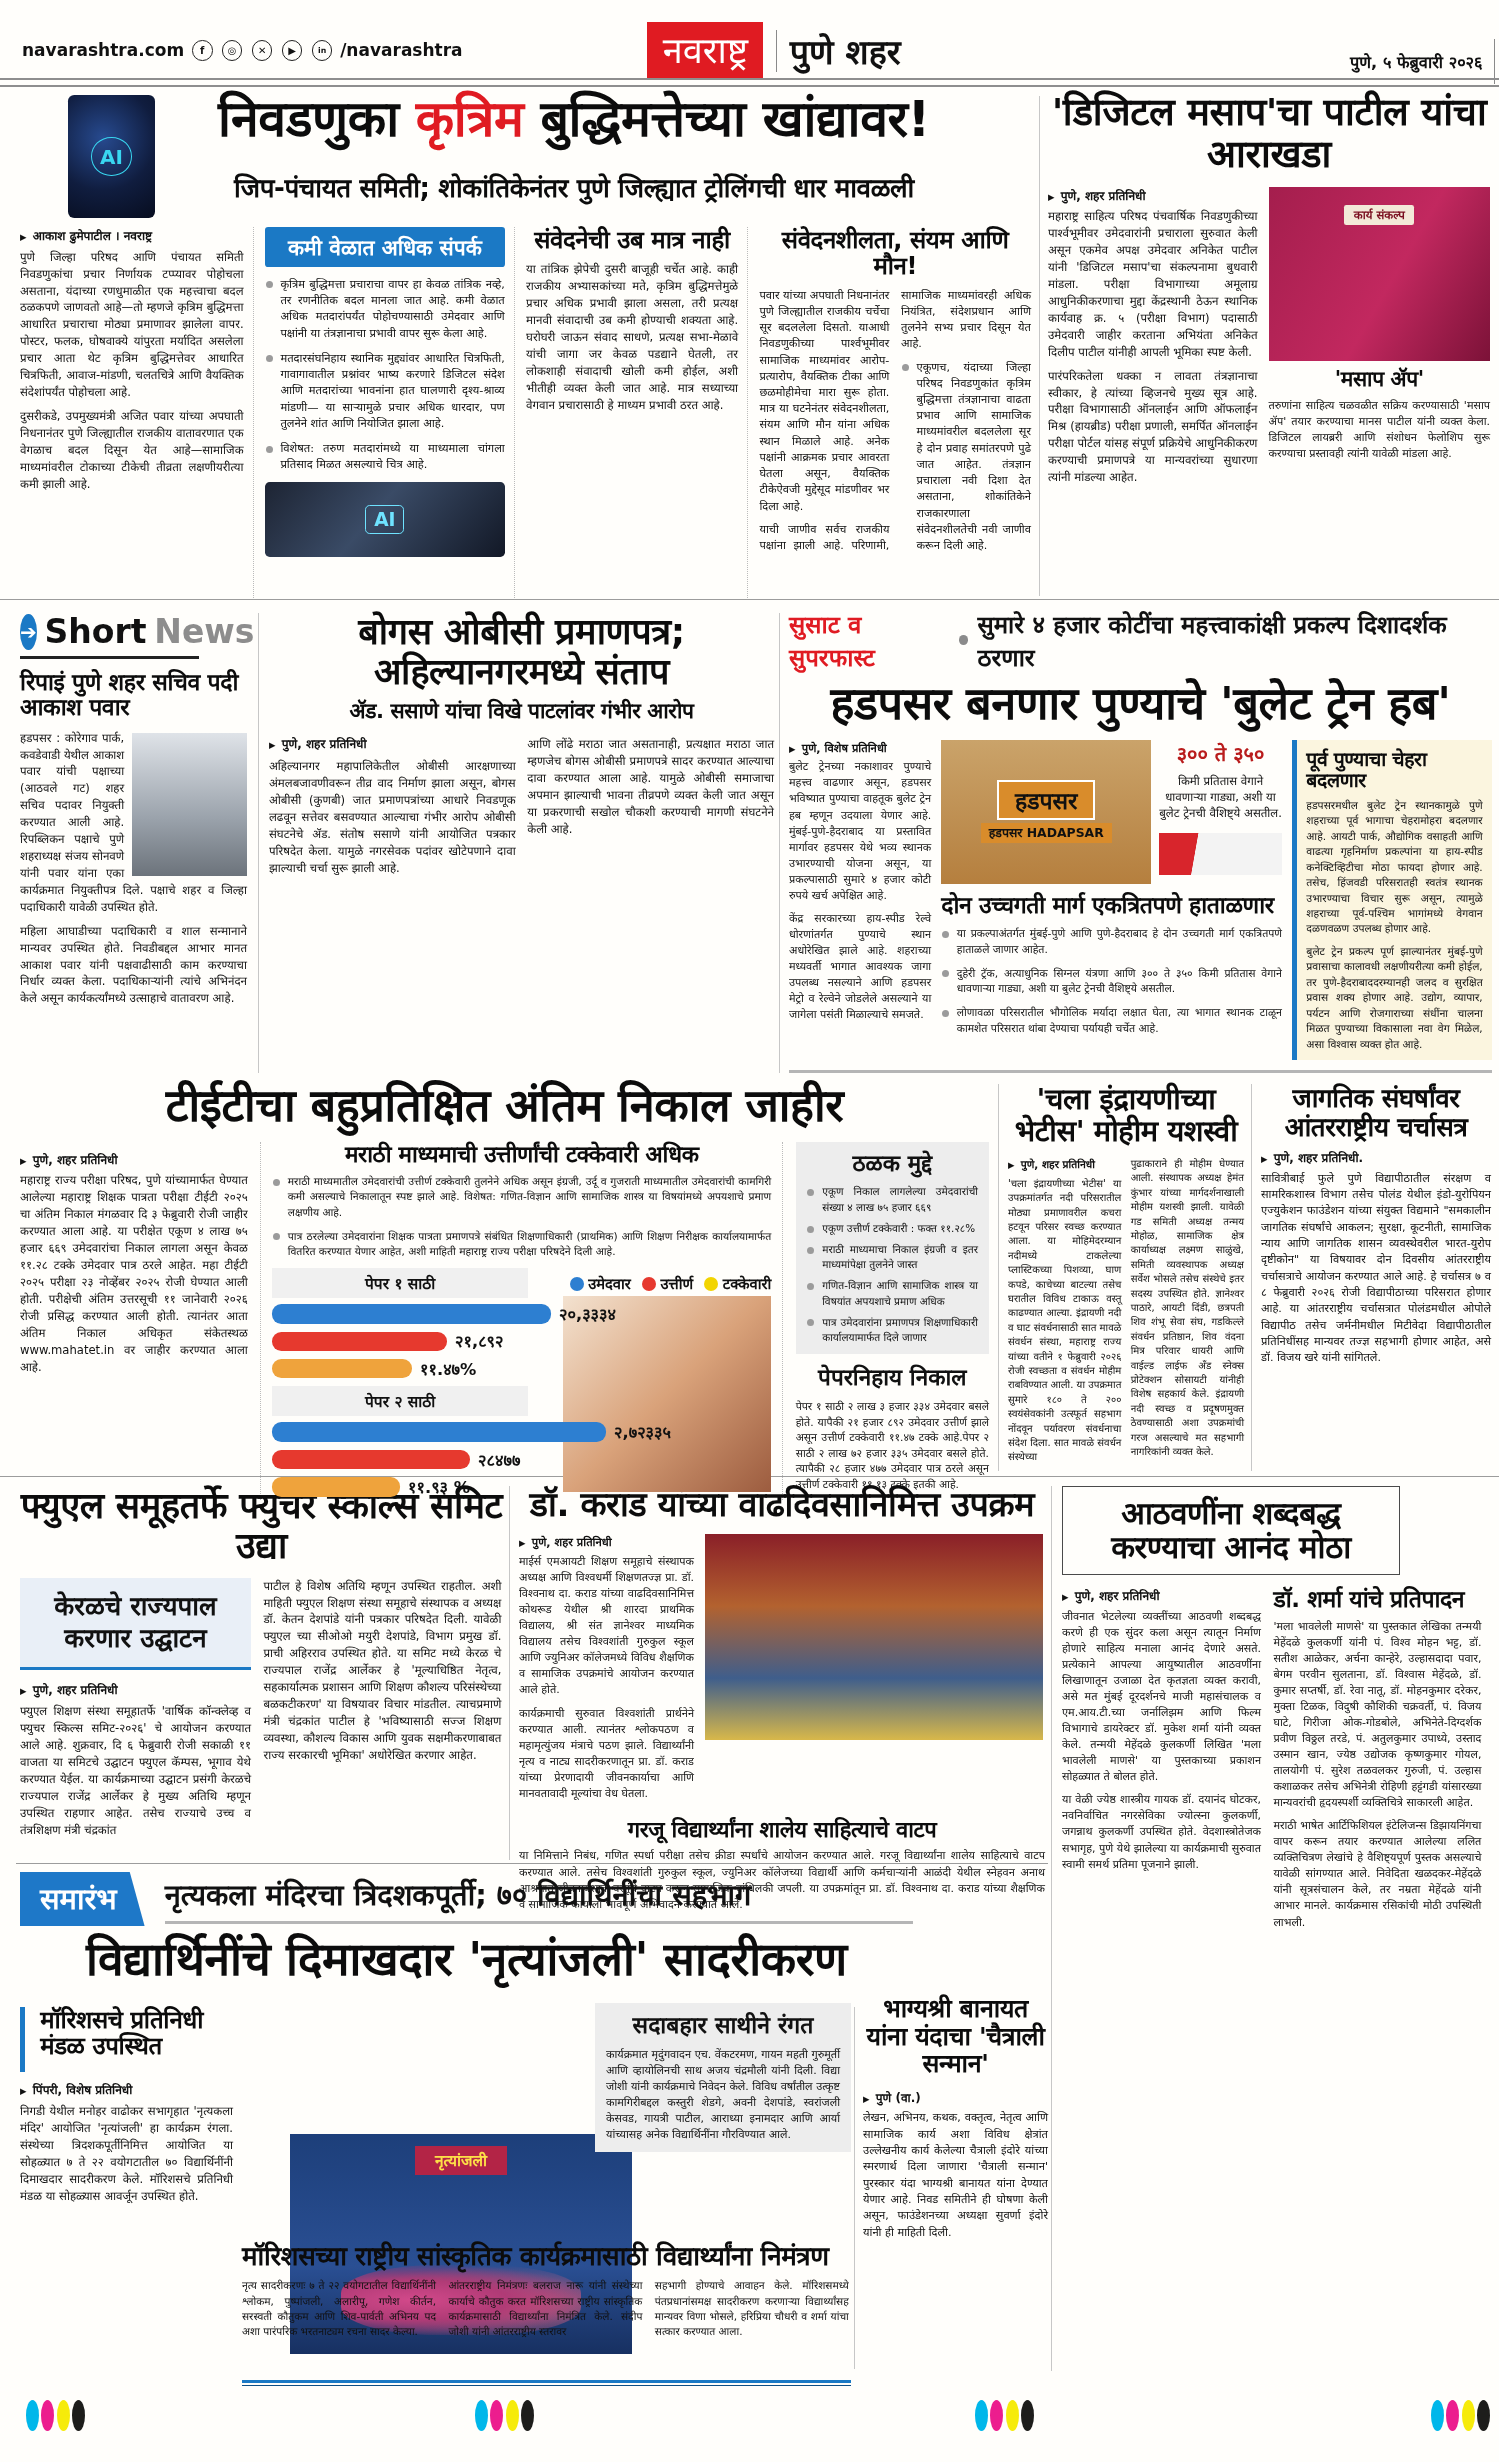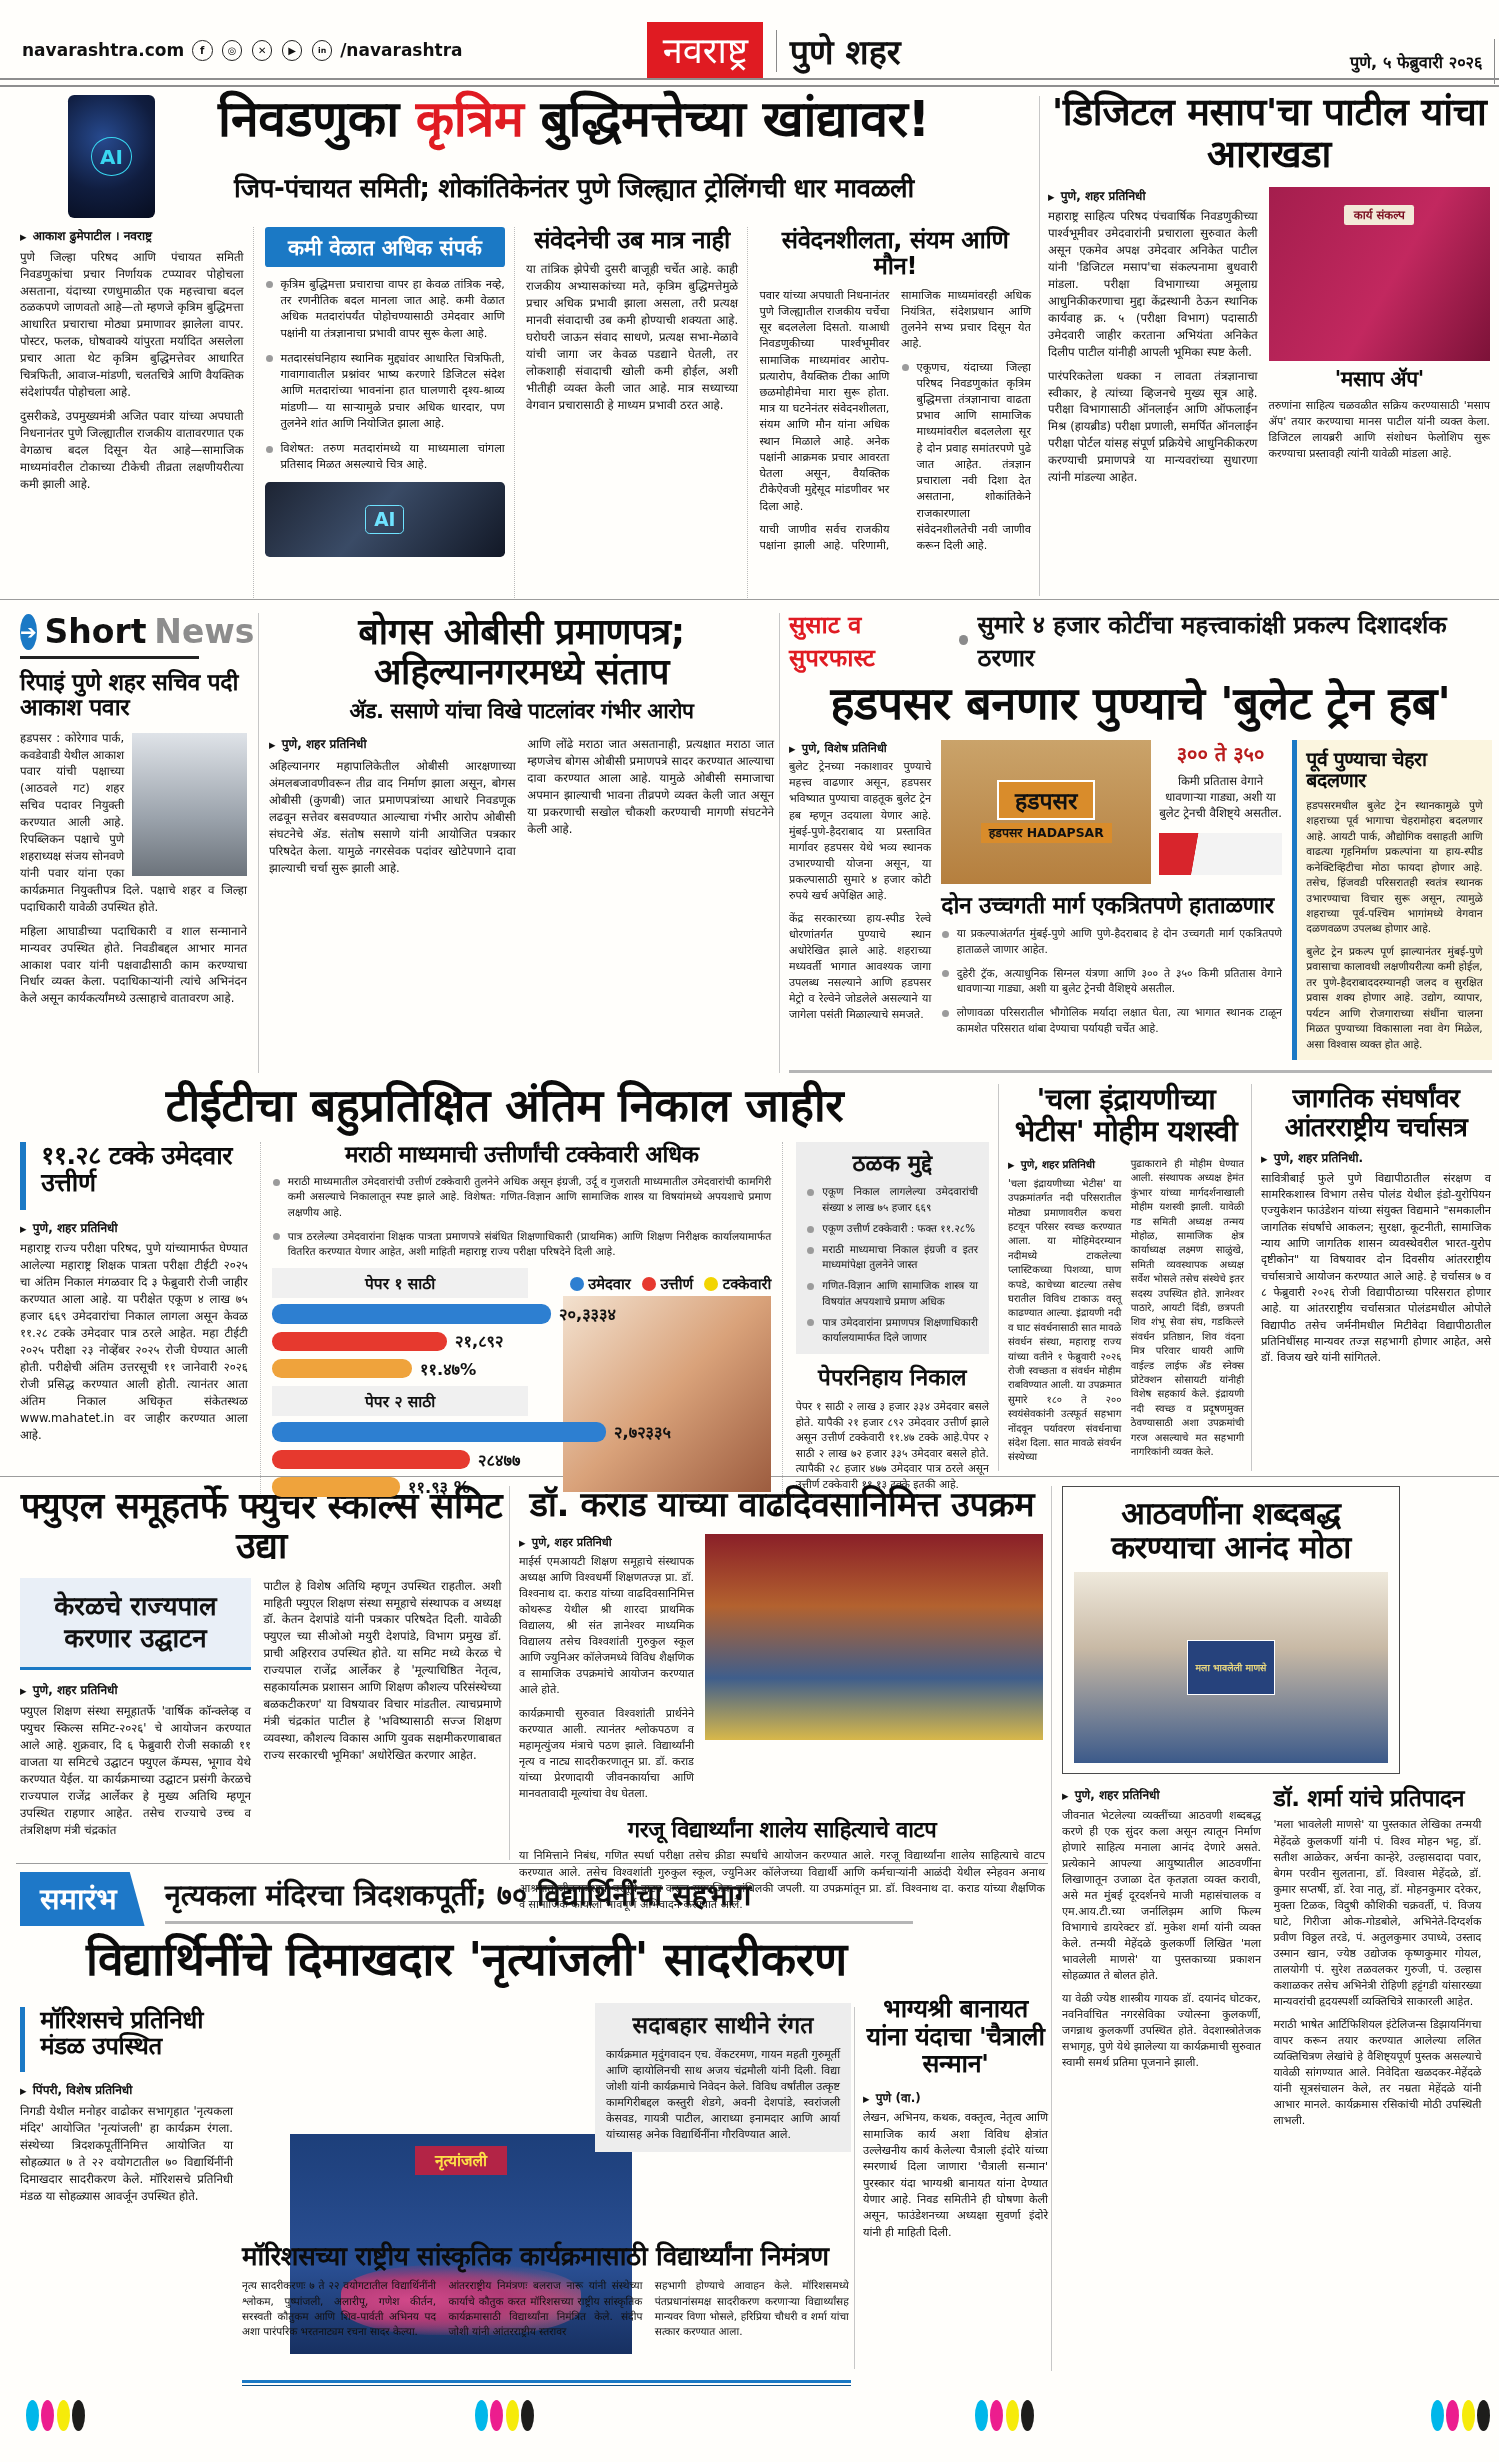--- a/index.html
+++ b/index.html
@@ -195,24 +195,20 @@
         </div>
       </div>
     </div>
   </div>
   <div class="abs" style="top:1070px;left:789px;width:703px;border-top:3.1px solid #b5b5b5"></div>
 
   <div class="abs" style="left:20px;top:1081px;width:969px">
     <h2 class="hl" style="font-size:45px">टीईटीचा बहुप्रतिक्षित अंतिम निकाल जाहीर</h2>
     <div style="display:flex;gap:12.4px;margin-top:11px">
       <div style="width:231px">
-        <div style="display:flex;gap:7.8px">
-          <span class="bluebar" style="height:68px"></span>
-          <h3 class="hl" style="font-size:25px;text-align:left">११.२८ टक्के उमेदवार उत्तीर्ण</h3>
-        </div>
         <p class="byline" style="margin-top:9.3px"><span class="arr">▶</span><span>पुणे, शहर प्रतिनिधी</span></p>
         <p class="body-txt">महाराष्ट्र राज्य परीक्षा परिषद, पुणे यांच्यामार्फत घेण्यात आलेल्या महाराष्ट्र शिक्षक पात्रता परीक्षा टीईटी २०२५ चा अंतिम निकाल मंगळवार दि ३ फेब्रुवारी रोजी जाहीर करण्यात आला आहे. या परीक्षेत एकूण ४ लाख ७५ हजार ६६९ उमेदवारांचा निकाल लागला असून केवळ ११.२८ टक्के उमेदवार पात्र ठरले आहेत. महा टीईटी २०२५ परीक्षा २३ नोव्हेंबर २०२५ रोजी घेण्यात आली होती. परीक्षेची अंतिम उत्तरसूची ११ जानेवारी २०२६ रोजी प्रसिद्ध करण्यात आली होती. त्यानंतर आता अंतिम निकाल अधिकृत संकेतस्थळ www.mahatet.in वर जाहीर करण्यात आला आहे.</p>
       </div>
       <div style="width:506px;border-left:0.8px dotted #bbb;border-right:0.8px dotted #bbb;padding:0 11px">
         <h3 class="hl" style="font-size:22.5px;margin-bottom:7.8px">मराठी माध्यमाची उत्तीर्णांची टक्केवारी अधिक</h3>
         <p class="bullet" style="font-size:10.6px">मराठी माध्यमातील उमेदवारांची उत्तीर्ण टक्केवारी तुलनेने अधिक असून इंग्रजी, उर्दू व गुजराती माध्यमातील उमेदवारांची कामगिरी कमी असल्याचे निकालातून स्पष्ट झाले आहे. विशेषत: गणित-विज्ञान आणि सामाजिक शास्त्र या विषयांमध्ये अपयशाचे प्रमाण लक्षणीय आहे.</p>
         <p class="bullet" style="font-size:10.6px">पात्र ठरलेल्या उमेदवारांना शिक्षक पात्रता प्रमाणपत्रे संबंधित शिक्षणाधिकारी (प्राथमिक) आणि शिक्षण निरीक्षक कार्यालयामार्फत वितरित करण्यात येणार आहेत, अशी माहिती महाराष्ट्र राज्य परीक्षा परिषदेने दिली आहे.</p>
         <div style="position:relative;height:230px;margin-top:4.7px">
           <div class="photo ph-students" style="position:absolute;right:0;top:28px;width:208px;height:196px;z-index:1"></div>
           <div style="display:flex;justify-content:space-between;align-items:center">
@@ -310,23 +306,20 @@
       <div class="photo ph-group" style="width:338px;height:206px"></div>
     </div>
     <h3 class="hl" style="font-size:22px;margin-top:9.3px">गरजू विद्यार्थ्यांना शालेय साहित्याचे वाटप</h3>
     <p class="body-txt" style="font-size:11px;margin-top:6.2px">या निमित्ताने निबंध, गणित स्पर्धा परीक्षा तसेच क्रीडा स्पर्धांचे आयोजन करण्यात आले. गरजू विद्यार्थ्यांना शालेय साहित्याचे वाटप करण्यात आले. तसेच विश्वशांती गुरुकुल स्कूल, ज्युनिअर कॉलेजच्या विद्यार्थी आणि कर्मचाऱ्यांनी आळंदी येथील स्नेहवन अनाथ आश्रमात जीवनावश्यक वस्तूंचे वाटप करून सामाजिक बांधिलकी जपली. या उपक्रमांतून प्रा. डॉ. विश्वनाथ दा. कराड यांच्या शैक्षणिक व सामाजिक कार्याला भावपूर्ण अभिवादन करण्यात आले.</p>
   </div>
 
   <div class="vline" style="left:1051px;top:1486px;height:885px"></div>
   <div class="abs" style="left:1062px;top:1486px;width:429px">
     <div style="border:1.6px solid #4a4a4a;width:338px;padding:9.3px 11px;box-sizing:border-box">
       <h2 class="hl" style="font-size:31px">आठवणींना शब्दबद्ध करण्याचा आनंद मोठा</h2>
-      <div class="photo ph-books" style="height:191px;margin-top:7.8px">
-        <span style="background:#26427c;color:#e9d77f;font-weight:700;font-size:9.3px;padding:20px 7.8px;border:0.8px solid #fff">मला भावलेली माणसे</span>
-      </div>
     </div>
     <div style="display:flex;gap:12.4px;margin-top:12.4px">
       <div style="width:199px">
         <p class="byline"><span class="arr">▶</span><span>पुणे, शहर प्रतिनिधी</span></p>
         <p class="body-txt sm">जीवनात भेटलेल्या व्यक्तींच्या आठवणी शब्दबद्ध करणे ही एक सुंदर कला असून त्यातून निर्माण होणारे साहित्य मनाला आनंद देणारे असते. प्रत्येकाने आपल्या आयुष्यातील आठवणींना लिखाणातून उजाळा देत कृतज्ञता व्यक्त करावी, असे मत मुंबई दूरदर्शनचे माजी महासंचालक व एम.आय.टी.च्या जर्नालिझम आणि फिल्म विभागाचे डायरेक्टर डॉ. मुकेश शर्मा यांनी व्यक्त केले. तन्मयी मेहेंदळे कुलकर्णी लिखित 'मला भावलेली माणसे' या पुस्तकाच्या प्रकाशन सोहळ्यात ते बोलत होते.</p>
         <p class="body-txt sm">या वेळी ज्येष्ठ शास्त्रीय गायक डॉ. दयानंद घोटकर, नवनिर्वाचित नगरसेविका ज्योत्स्ना कुलकर्णी, जगन्नाथ कुलकर्णी उपस्थित होते. वेदशास्त्रोतेजक सभागृह, पुणे येथे झालेल्या या कार्यक्रमाची सुरुवात स्वामी समर्थ प्रतिमा पूजनाने झाली.</p>
       </div>
       <div style="width:208px">
         <h3 class="hl" style="font-size:23px;text-align:left;margin-bottom:6.2px">डॉ. शर्मा यांचे प्रतिपादन</h3>
         <p class="body-txt sm">'मला भावलेली माणसे' या पुस्तकात लेखिका तन्मयी मेहेंदळे कुलकर्णी यांनी पं. विश्व मोहन भट्ट, डॉ. सतीश आळेकर, अर्चना कान्हेरे, उल्हासदादा पवार, बेगम परवीन सुलताना, डॉ. विश्वास मेहेंदळे, डॉ. कुमार सप्तर्षी, डॉ. रेवा नातू, डॉ. मोहनकुमार दरेकर, मुक्ता टिळक, विदुषी कौशिकी चक्रवर्ती, पं. विजय घाटे, गिरीजा ओक-गोडबोले, अभिनेते-दिग्दर्शक प्रवीण विठ्ठल तरडे, पं. अतुलकुमार उपाध्ये, उस्ताद उस्मान खान, ज्येष्ठ उद्योजक कृष्णकुमार गोयल, तालयोगी पं. सुरेश तळवलकर गुरुजी, पं. उल्हास कशाळकर तसेच अभिनेत्री रोहिणी हट्टंगडी यांसारख्या मान्यवरांची हृदयस्पर्शी व्यक्तिचित्रे साकारली आहेत.</p>

